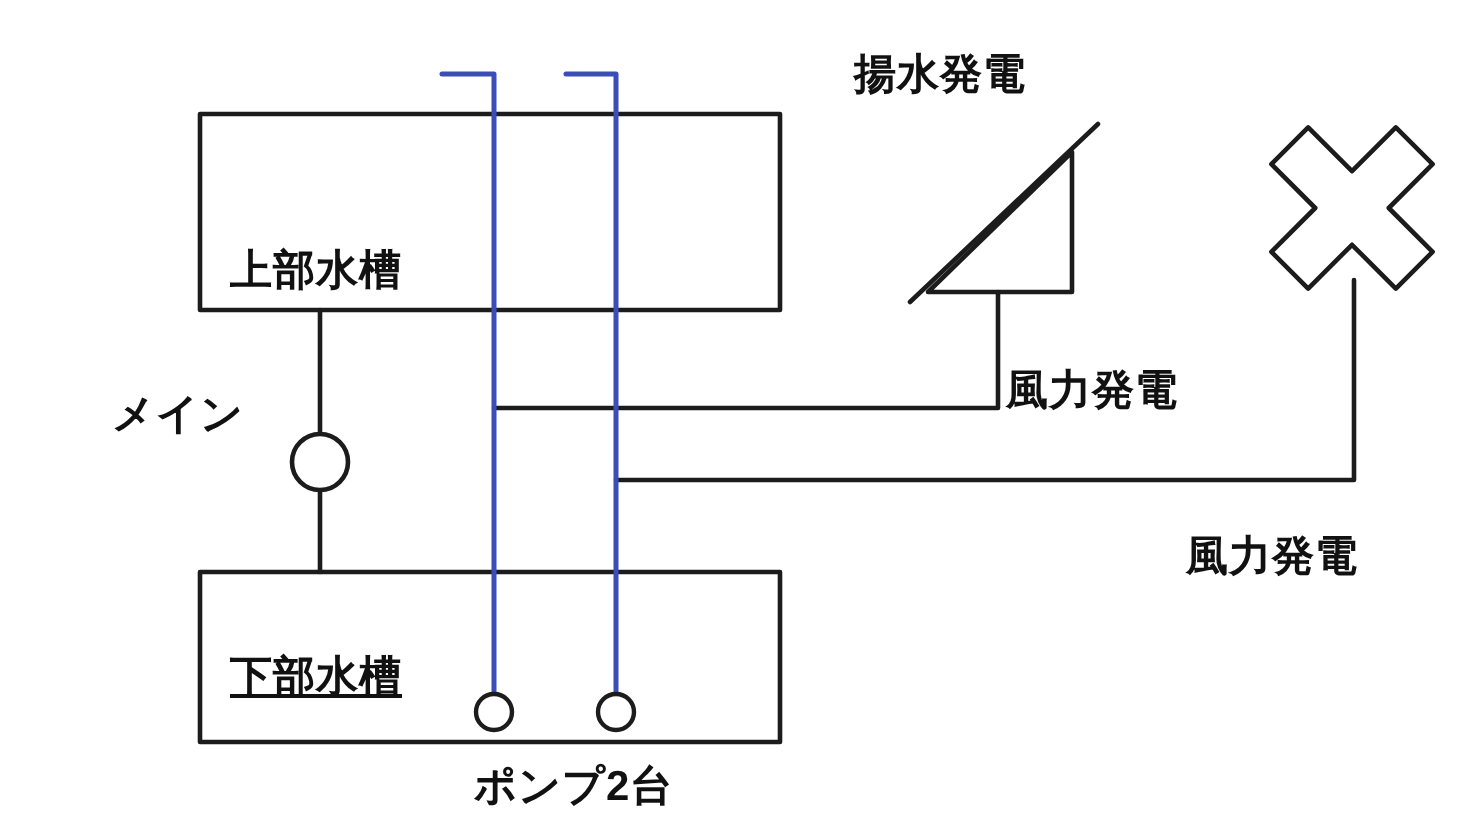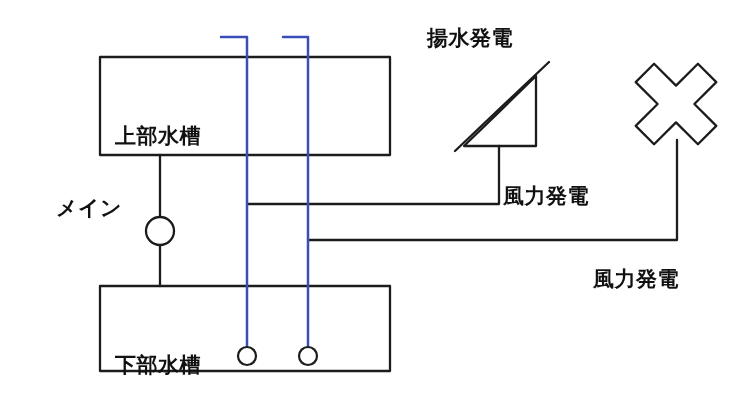--- a/index.html
+++ b/index.html
@@ -70,16 +70,17 @@
 
   <div class="label" style="left:115px; top:125px;">上部水槽</div>
 
   <div class="label" style="left:56px; top:197px;text-align:center;">メイン</div>
 
 
   <div class="label" style="left:503px; top:185px;">風力発電</div>
 
   <div class="label" style="left:593px; top:268px;">風力発電</div>
 
-  <div class="label" style="left:115px; top:354px;">下部水槽</div>
+  <div class="label" style="left:115px; top:328px;text-decoration:underline;">下部水槽</div>
 
+  <div class="label" style="left:237px; top:383px;">ポンプ2台</div>
 
 </div>
 
 </body></html>

